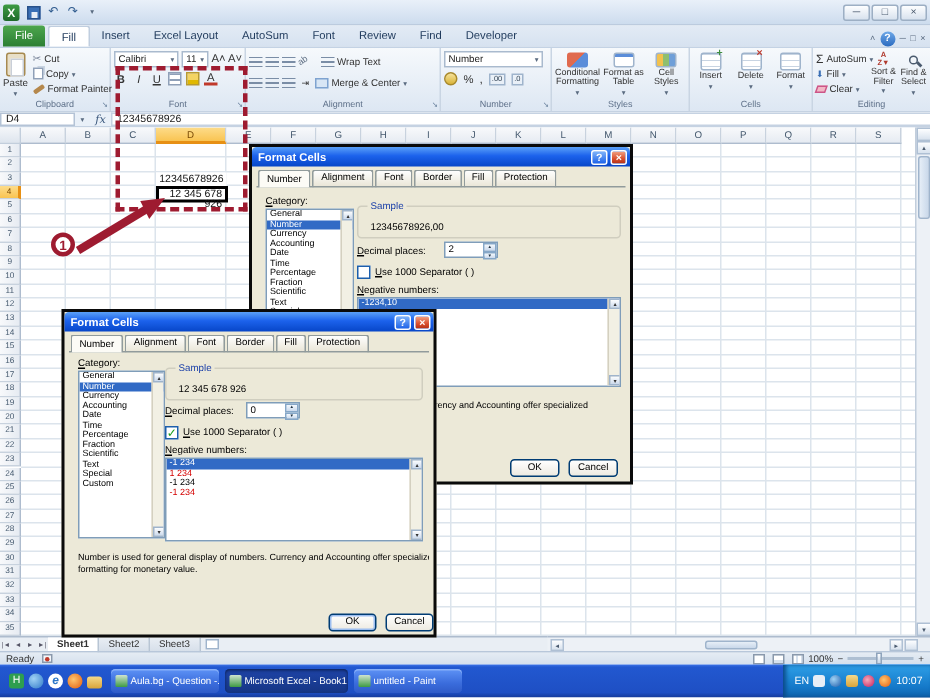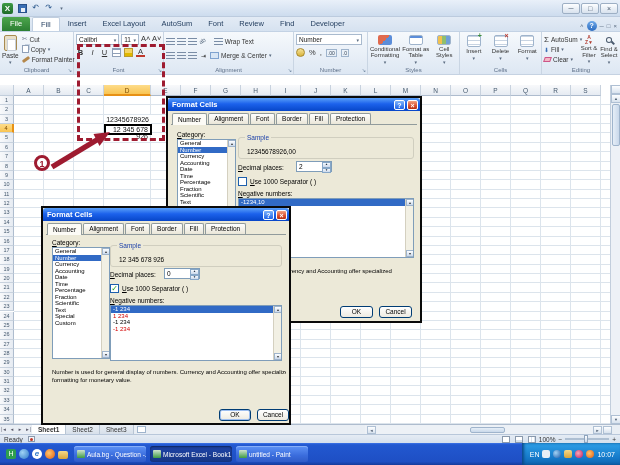--- a/index.html
+++ b/index.html
@@ -384,20 +384,26 @@
       </div>
       <div class="bigbtn" style="width:21px">
         <span class="magic" style="margin:2px 0 3px"></span>
         <span>Find &amp; Select</span>
           <span class="carat">▾</span>
       </div>
       <div class="glabel">Editing</div>
     </div>
   </div>
 
+  <div id="fbar">
+    <div id="namebox">D4</div>
+    <span class="nb-carat">▾</span>
+    <span class="fx">fx</span>
+    <div id="fvalue">12345678926</div>
+  </div>
 
   <div id="grid">
     <div class="corner"></div>
     <div id="cell-d3" class="cellval" style="left:104px;top:29.7px;width:47px;height:9.4px">12345678926</div>
     <div id="cell-d4" class="cellval" style="left:104px;top:38.6px;width:48px;height:11px">12 345 678 926</div>
   <div class="ch" style="left: 14px; top: 0px; width: 30px;">A</div>
       <div class="vl" style="left: 43px; top: 11px; height: 328px;"></div>
       <div class="ch" style="left: 44px; top: 0px; width: 30px;">B</div>
       <div class="vl" style="left: 73px; top: 11px; height: 328px;"></div>
       <div class="ch" style="left: 74px; top: 0px; width: 30px;">C</div>

